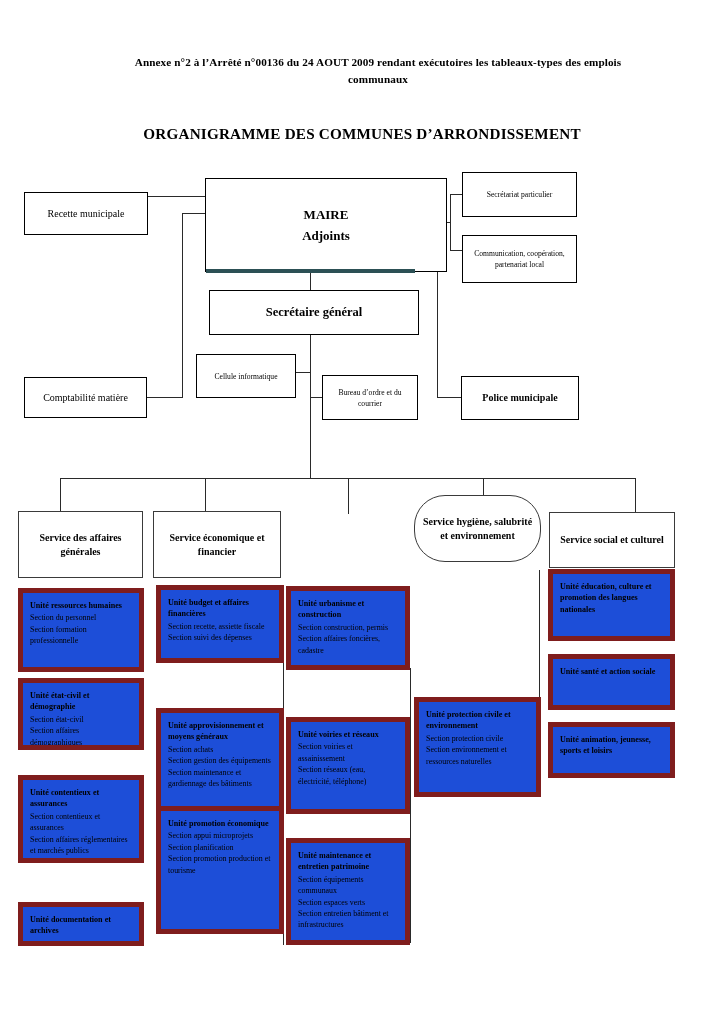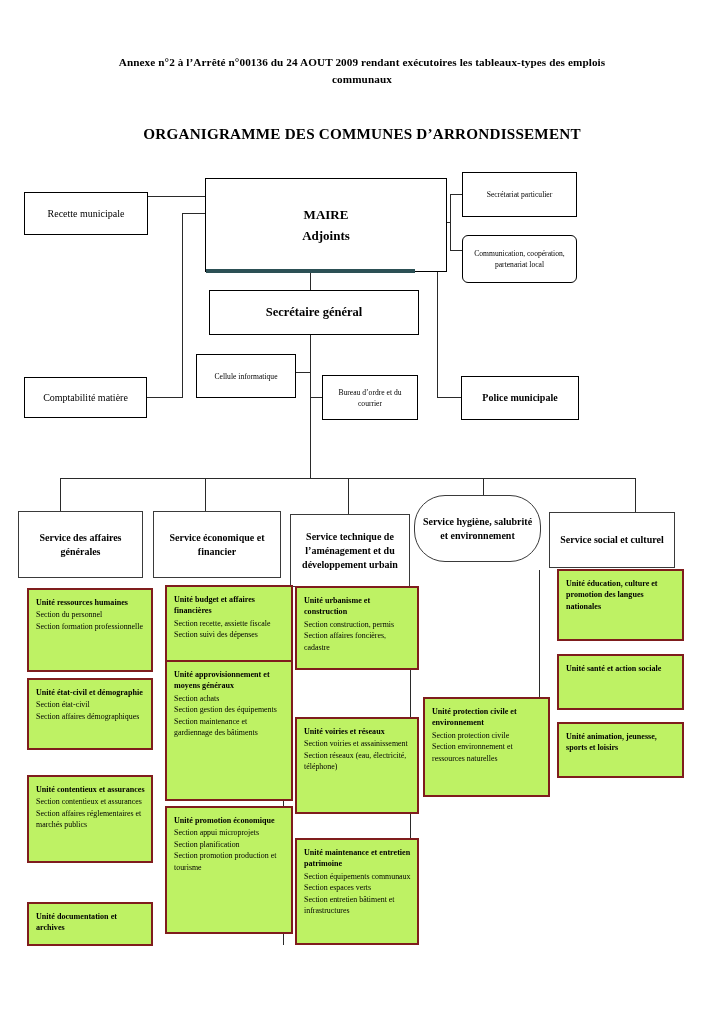--- a/index.html
+++ b/index.html
@@ -11,21 +11,21 @@
     position:relative;
     width:724px;
     height:1024px;
     background:#ffffff;
     overflow:hidden;
   }
 
   
   .doc-title{
     position:absolute;
-    left:112px; top:54px; width:500px;
+    left:128px; top:54px; width:500px;
     text-align:center;
     font-weight:bold;
     font-size:11.2px;
     line-height:17px;
     letter-spacing:.1px;
   }
   .org-title{
     position:absolute;
     left:112px; top:125px; width:500px;
     text-align:center;
@@ -54,25 +54,24 @@
   .t-maire{ font-size:13px; font-weight:bold; line-height:21px; }
   .t-sg{ font-size:12.5px; font-weight:bold; }
   .t-big{ font-size:10px; font-weight:bold; line-height:14px; }
   .t-med{ font-size:10px; line-height:12px; }
   .t-small{ font-size:7.6px; line-height:11px; }
 
   
   .unit{
     position:absolute;
     box-sizing:border-box;
-    border:2px solid #7f1d1d;
-    background:#bef264;
+    border:5px solid #7f1d1d;
+    background:#1d4ed8;
     padding:7px 6px 4px 7px;
     overflow:hidden;
-    margin-left:9px;
   }
   .unit .hd{
     font-size:8.1px;
     font-weight:bold;
     line-height:11.4px;
     margin-bottom:1px;
   }
   .unit .ln{
     font-size:7.9px;
     line-height:11.4px;
@@ -143,21 +142,21 @@
       <div class="t-maire">MAIRE</div>
       <div class="t-maire">Adjoints</div>
     </div>
   </div>
   <div class="teal-bar" style="left:206px; top:269px; width:209px;"></div>
 
   <div class="box ctr t-small" style="left:462px; top:172px; width:115px; height:45px; padding:0 6px;">
     <span>Secrétariat particulier</span>
   </div>
 
-  <div class="box ctr t-small" style="left:462px; top:235px; width:115px; height:48px; padding:4px 8px;border-radius:6px;">
+  <div class="box ctr t-small" style="left:462px; top:235px; width:115px; height:48px; padding:4px 8px;">
     <span>Communication, coopération, partenariat local</span>
   </div>
 
   <div class="box ctr t-sg" style="left:209px; top:290px; width:210px; height:45px;">
     <span>Secrétaire général</span>
   </div>
 
   <div class="box ctr t-small" style="left:196px; top:354px; width:100px; height:44px; padding:0 4px;">
     <span>Cellule informatique</span>
   </div>
@@ -175,23 +174,20 @@
   </div>
 
   <div class="box thick ctr t-big" style="left:18px; top:511px; width:125px; height:67px; padding:0 5px;">
     <span>Service des affaires générales</span>
   </div>
 
   <div class="box thick ctr t-big" style="left:153px; top:511px; width:128px; height:67px; padding:0 5px;">
     <span>Service économique et financier</span>
   </div>
 
-  <div class="box thick ctr t-big" style="left:290px; top:514px; width:120px; height:73px; padding:0 9px;">
-    <span>Service technique de l’aménagement et du développement urbain</span>
-  </div>
 
   <div class="box thick ctr t-big" style="left:414px; top:495px; width:127px; height:67px; padding:0 6px;border-radius:31px;">
     <span>Service hygiène, salubrité et environnement</span>
   </div>
 
   <div class="box thick ctr t-big" style="left:549px; top:512px; width:126px; height:56px; padding:0 5px;">
     <span>Service social et culturel</span>
   </div>
 
   <div class="unit" style="left:18px; top:588px; width:126px; height:84px;">
@@ -215,21 +211,21 @@
   <div class="unit" style="left:18px; top:902px; width:126px; height:44px;">
     <div class="hd">Unité documentation et archives</div>
   </div>
 
   <div class="unit" style="left:156px; top:585px; width:128px; height:78px;">
     <div class="hd">Unité budget et affaires financières</div>
     <div class="ln">Section recette, assiette fiscale</div>
     <div class="ln">Section suivi des dépenses</div>
   </div>
 
-  <div class="unit" style="left:156px; top:660px; width:128px; height:141px;">
+  <div class="unit" style="left:156px; top:708px; width:128px; height:141px;">
     <div class="hd">Unité approvisionnement et moyens généraux</div>
     <div class="ln">Section achats</div>
     <div class="ln">Section gestion des équipements</div>
     <div class="ln">Section maintenance et gardiennage des bâtiments</div>
   </div>
 
   <div class="unit" style="left:156px; top:806px; width:128px; height:128px;">
     <div class="hd">Unité promotion économique</div>
     <div class="ln">Section appui microprojets</div>
     <div class="ln">Section planification</div>

